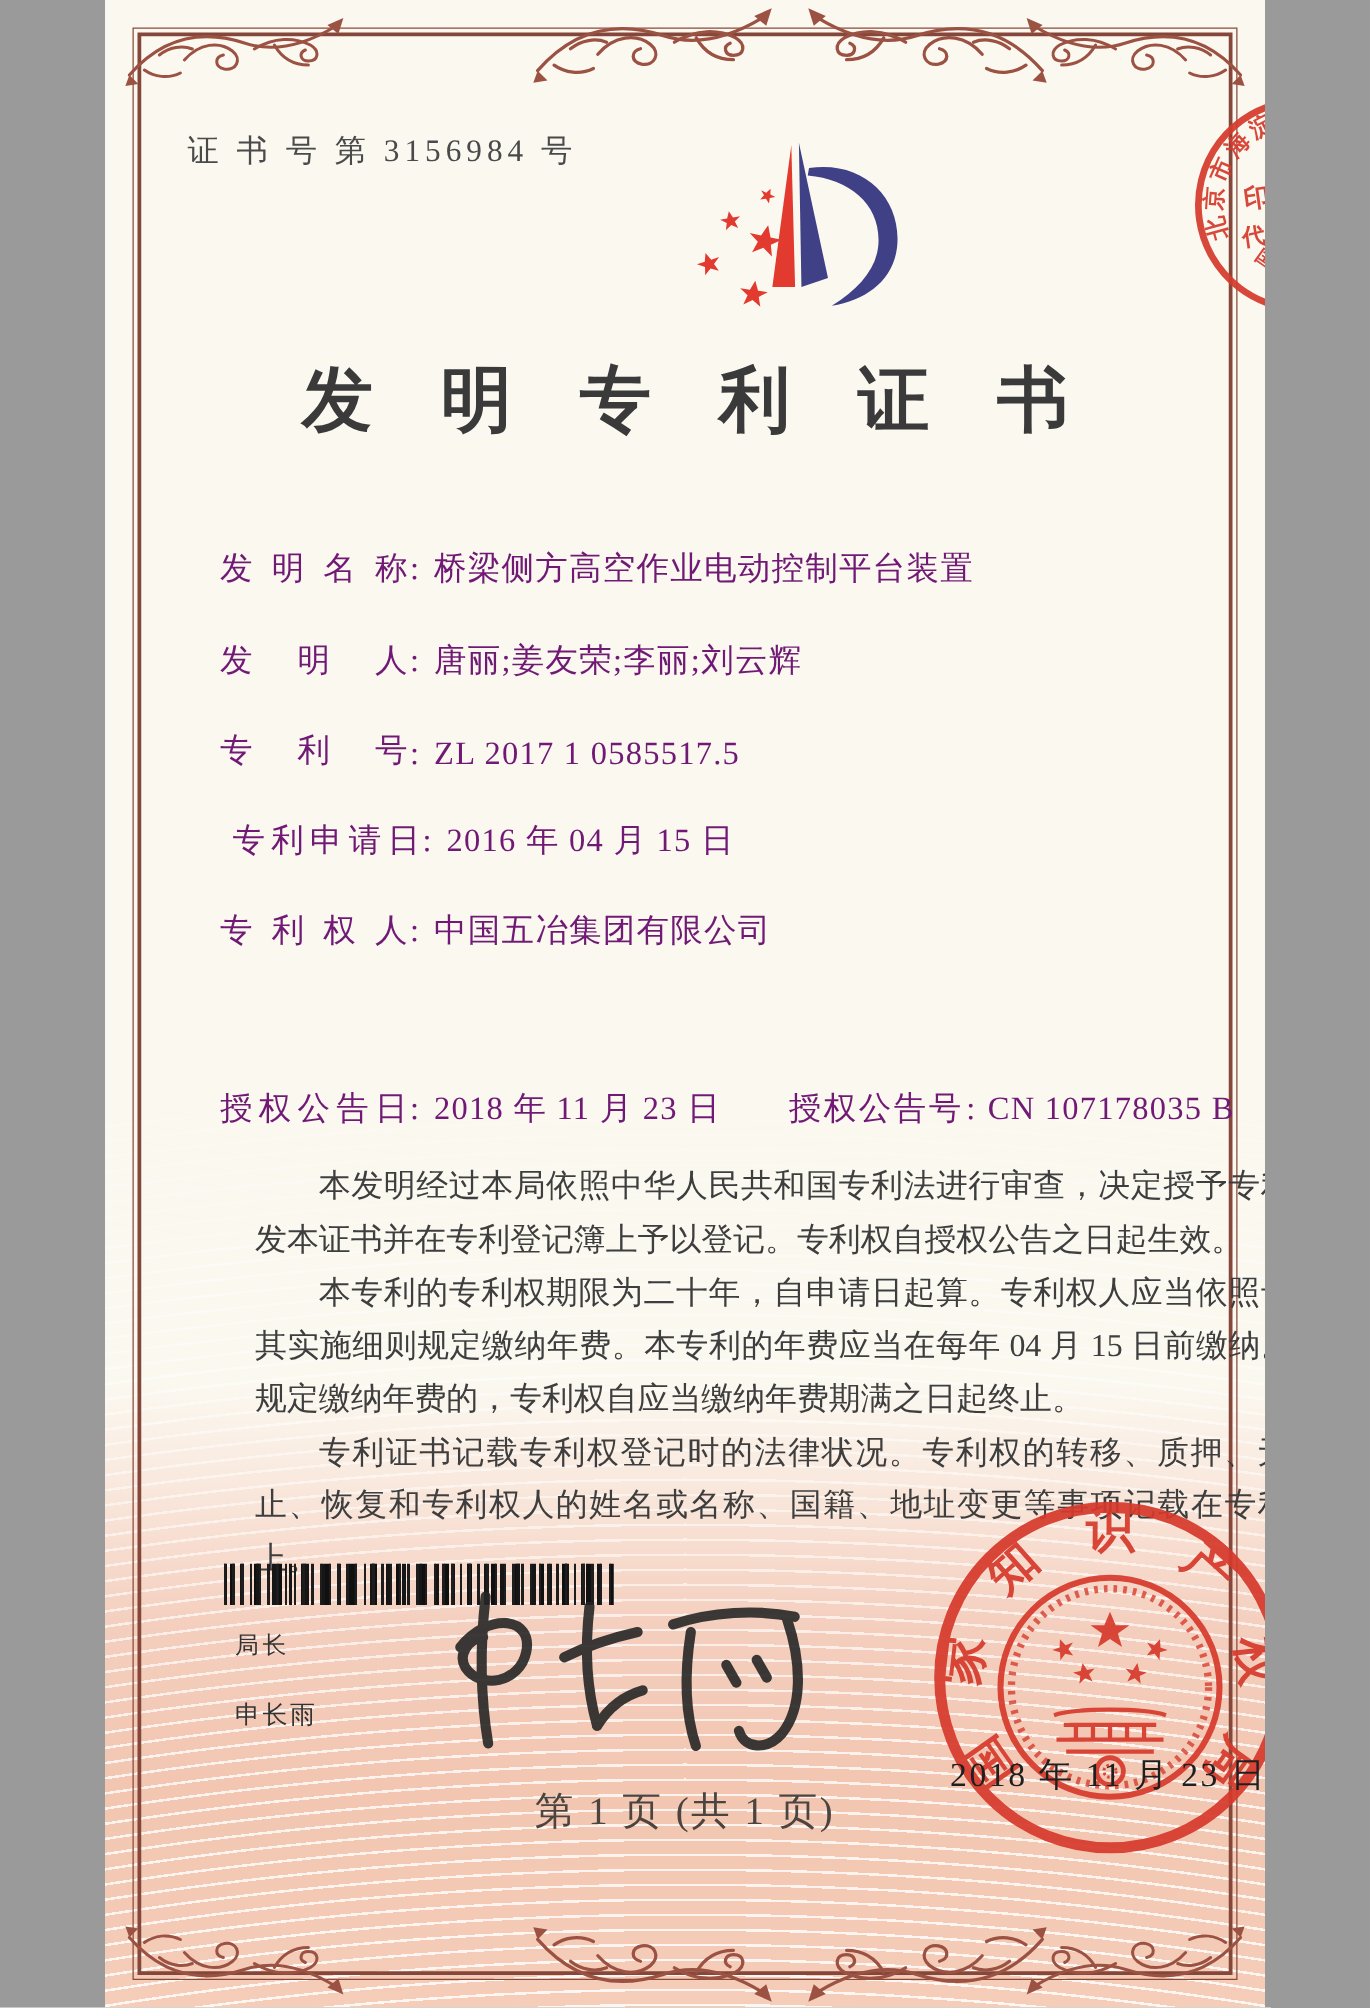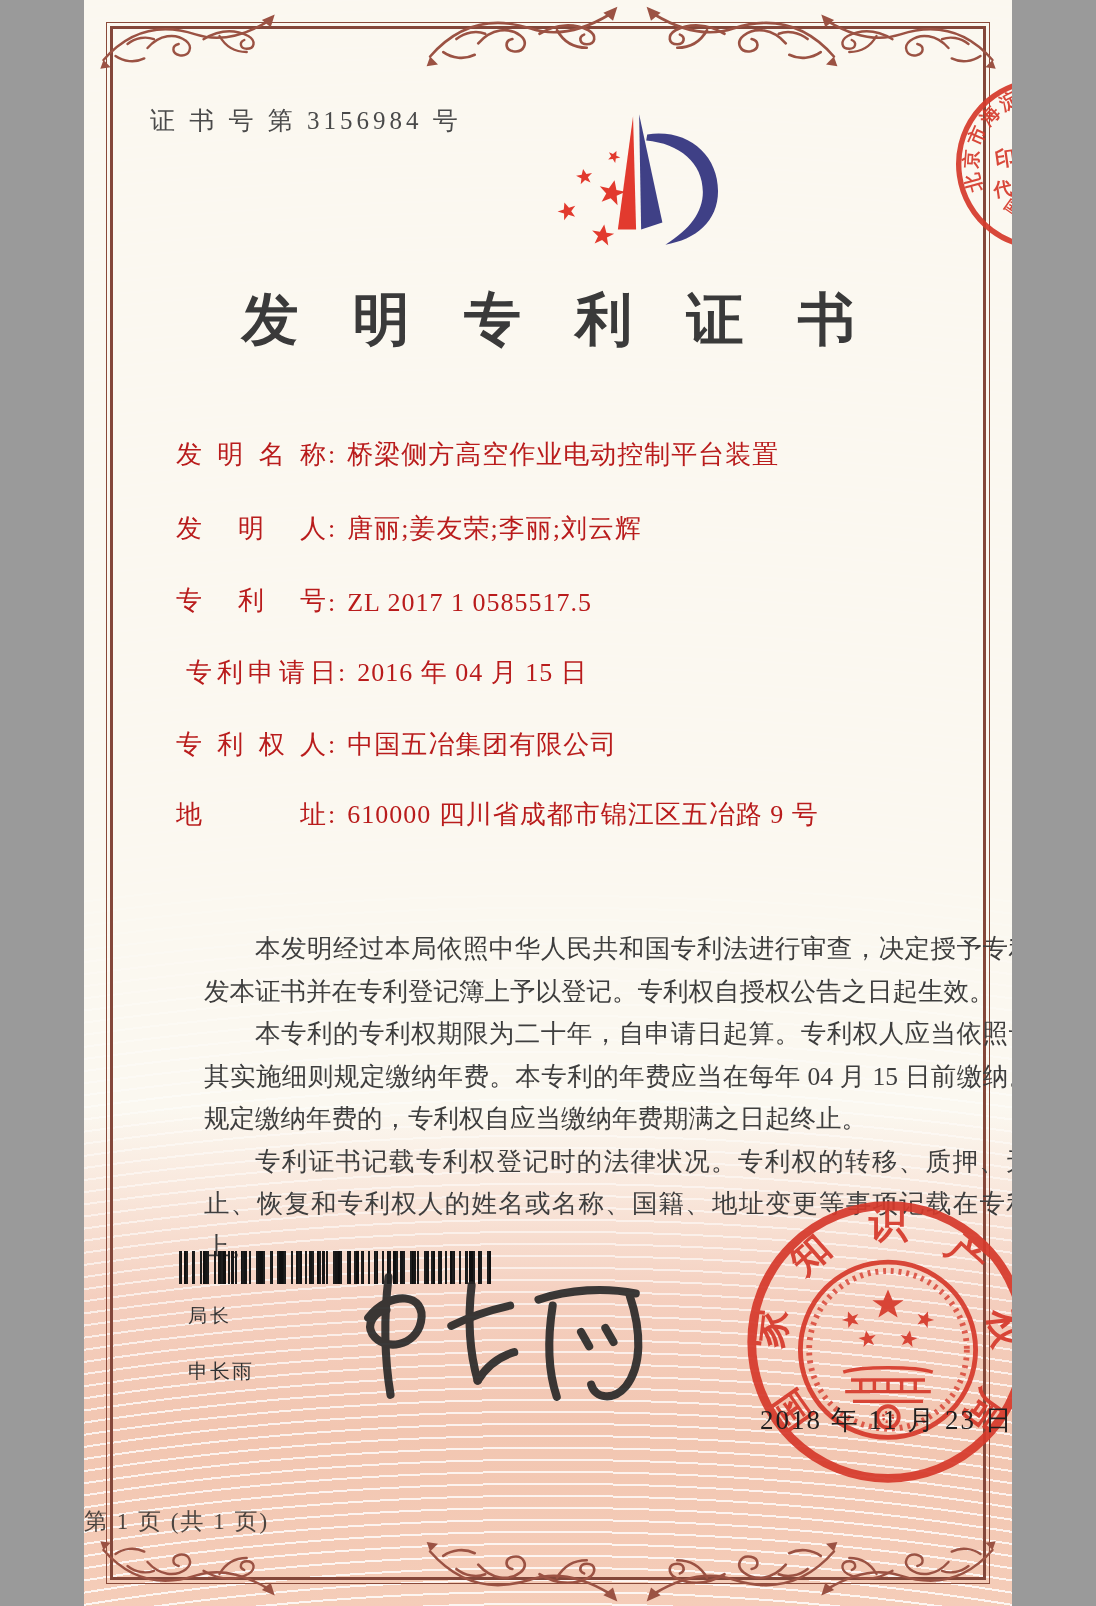--- a/index.html
+++ b/index.html
@@ -38,21 +38,21 @@
 
   .logo{position:absolute;left:430px;top:100px;width:230px;height:172px;}
   .logo svg{width:100%;height:100%;display:block;}
 
   .tax-stamp{position:absolute;left:860px;top:66px;width:196px;height:196px;transform:rotate(-8deg);opacity:.92;}
   .tax-stamp svg{width:100%;height:100%;display:block;}
 
   .title{position:absolute;left:0;right:0;top:282px;text-align:center;
     font-size:57px;font-weight:600;color:#3a3a3a;letter-spacing:20px;text-indent:20px;}
 
-  .f-row{position:absolute;left:92px;width:912px;font-size:26px;color:#b91c1c;white-space:nowrap;}
+  .f-row{position:absolute;left:92px;width:912px;font-size:26px;color:#701a75;white-space:nowrap;}
   .r1{top:437px;} .r2{top:511px;} .r3{top:583px;} .r4{top:655px;margin-left:10px;}
   .r5{top:727px;} .r6{top:797px;} .r7{top:869px;}
   .f-label{display:inline-block;width:150px;text-align:justify;text-align-last:justify;vertical-align:bottom;}
   .f-colon{display:inline-block;margin:0 12px 0 2px;}
   .f-value{letter-spacing:1px;}
   .pair2{position:absolute;left:455px;top:0;}
   .pair2 .f-label2{letter-spacing:2px;}
   .pair2 .f-colon{margin:0 10px 0 2px;}
 
   .paras{position:absolute;left:92px;top:928px;width:908px;font-size:25.5px;line-height:42.5px;
@@ -67,21 +67,21 @@
 
   .sig-title{position:absolute;left:104px;top:1303px;font-size:19px;color:#333;letter-spacing:3px;}
   .sig-name{position:absolute;left:104px;top:1358px;font-size:20px;color:#333;letter-spacing:2px;}
   .signature{position:absolute;left:266px;top:1258px;width:304px;height:154px;}
   .signature svg{width:100%;height:100%;display:block;}
 
   .seal{position:absolute;left:658px;top:1196px;width:292px;height:292px;opacity:.92;}
   .seal svg{width:100%;height:100%;display:block;}
   .seal-date{position:absolute;left:676px;top:1402px;font-size:27px;color:#1f1f1f;letter-spacing:2px;white-space:nowrap;}
 
-  .footer{position:absolute;left:0;right:0;top:1506px;text-align:left;font-size:23px;color:#4c443f;letter-spacing:2px;}
+  .footer{position:absolute;left:0;right:0;top:1428px;text-align:center;font-size:31px;color:#4c443f;letter-spacing:2px;}
 </style>
 </head>
 <body>
 
 <div class="page">
 
   <div class="pink-band"></div>
   <div class="waves"></div>
 
   <div class="frame-outer"></div>
@@ -195,22 +195,25 @@
   </div>
   <div class="f-row r3">
     <span class="f-label">专利号</span><span class="f-colon">:</span><span class="f-value">ZL 2017 1 0585517.5</span>
   </div>
   <div class="f-row r4">
     <span class="f-label">专利申请日</span><span class="f-colon">:</span><span class="f-value">2016 年 04 月 15 日</span>
   </div>
   <div class="f-row r5">
     <span class="f-label">专利权人</span><span class="f-colon">:</span><span class="f-value">中国五冶集团有限公司</span>
   </div>
-  <div class="f-row r6">
-    <span class="f-label">地址</span><span class="f-colon">:</span><span class="f-value">610000 四川省成都市锦江区五冶路 9 号</span>
+  <div class="f-row r7">
+    <span class="f-label">授权公告日</span><span class="f-colon">:</span><span class="f-value">2018 年 11 月 23 日</span>
+    <span class="pair2">
+      <span class="f-label2">授权公告号</span><span class="f-colon">:</span><span class="f-value">CN 107178035 B</span>
+    </span>
   </div>
 
   <div class="paras">
     <p>本发明经过本局依照中华人民共和国专利法进行审查，决定授予专利权，颁发本证书并在专利登记簿上予以登记。专利权自授权公告之日起生效。</p>
     <p>本专利的专利权期限为二十年，自申请日起算。专利权人应当依照专利法及其实施细则规定缴纳年费。本专利的年费应当在每年 04 月 15 日前缴纳。未按照规定缴纳年费的，专利权自应当缴纳年费期满之日起终止。</p>
     <p>专利证书记载专利权登记时的法律状况。专利权的转移、质押、无效、终止、恢复和专利权人的姓名或名称、国籍、地址变更等事项记载在专利登记簿上。</p>
   </div>
 
   <div class="barcode"></div>
 

